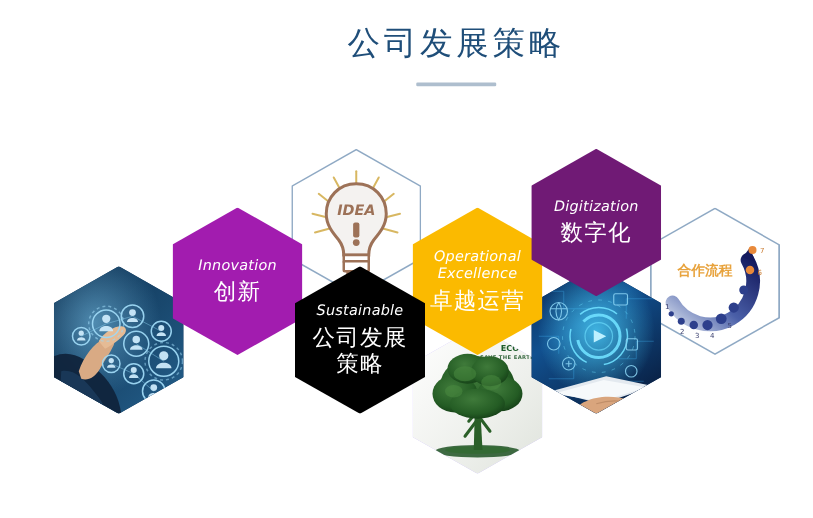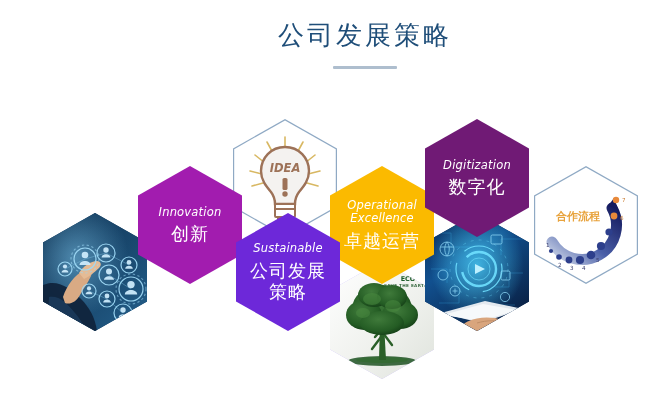--- a/index.html
+++ b/index.html
@@ -250,21 +250,21 @@
           <circle cx="52" cy="75" r="2.7" fill="#9d7258"></circle>
 
           <rect x="42" y="85" width="20" height="5" fill="#ffffff" stroke="#9d7258" stroke-width="2"></rect>
           <rect x="42" y="90" width="20" height="8" rx="1" fill="#ffffff" stroke="#9d7258" stroke-width="2"></rect>
           <rect x="45" y="98" width="14" height="4" rx="1.4" fill="#ffffff" stroke="#9d7258" stroke-width="2"></rect>
         </svg>
       </div>
     </div>
 
     <div class="hexwrap" style="left:236px; top:213px; z-index:6;">
-      <div class="hex" style="background:#6d28d9;justify-content:flex-end;">
+      <div class="hex" style="background:#000000;justify-content:flex-end;">
         <div class="hex-label">
           <span class="hex-en">Sustainable</span>
           <span class="hex-zh">公司发展策略</span>
         </div>
       </div>
     </div>
 
     <div class="hexwrap" style="left:330px; top:166px; z-index:5;">
       <div class="hex" style="background:#fbba00;">
         <div class="hex-label">
@@ -374,21 +374,21 @@
 
           <path d="M16 100 L60 88 L98 96 L56 110 Z" fill="#e3e9ef"></path>
           <path d="M18 102 L58 91 L92 97 L56 108 Z" fill="#f6f9fb"></path>
 
           <path d="M44 108 C52 104 66 103 78 107 C88 110 92 116 84 118 L40 118 C34 115 38 110 44 108 Z" fill="#d9a57d"></path>
           <path d="M52 110 C62 107 72 107 80 110" stroke="#c08e68" stroke-width="1" fill="none"></path>
         </svg>
       </div>
     </div>
 
-    <div class="hexwrap" style="left:534px; top:166px; z-index:2;text-align:center;">
+    <div class="hexwrap" style="left:520px; top:166px; z-index:2;text-align:center;">
       <div class="hex-outline-border"></div>
       <div class="hex-outline-inner"></div>
       <div class="hex" style="background:transparent; z-index:3;">
         <svg class="hex-svg" width="104" height="118" viewBox="0 0 104 118">
           <defs>
             <linearGradient id="arcG" x1="0" y1="1" x2="1" y2="0">
               <stop offset="0%" stop-color="#cfd8ea"></stop>
               <stop offset="45%" stop-color="#4a5fa8"></stop>
               <stop offset="100%" stop-color="#141a5e"></stop>
             </linearGradient>

